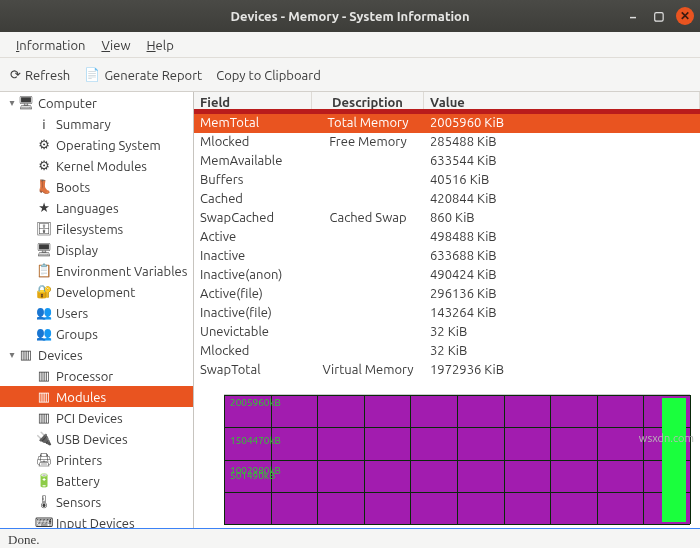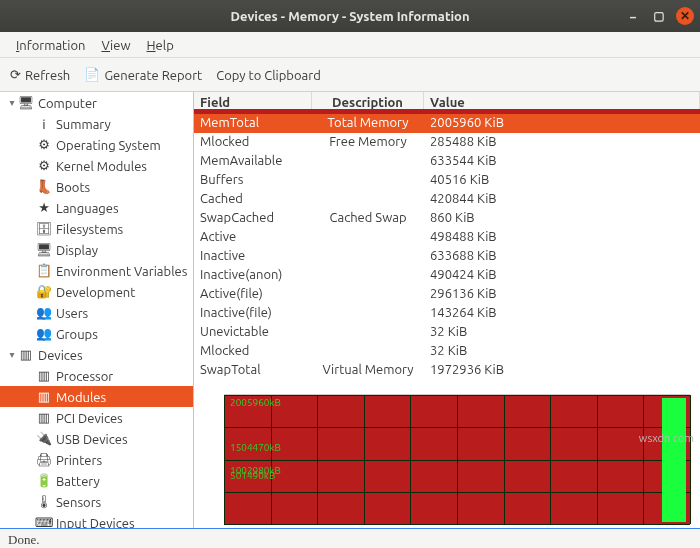--- a/index.html
+++ b/index.html
@@ -41,21 +41,21 @@
 .main { flex: 1; display: flex; flex-direction: column; background: #fff; }
 .table { flex: 1; overflow: hidden; }
 .thead { display: flex; height: 22px; background: #f5f5f4; border-bottom: 5px solid #b91c1c; font-size: 13px; font-weight: bold; }
 .th { padding: 3px 6px; border-right: 1px solid #dedbd6; }
 .th1 { width: 118px; }
 .th2 { width: 112px; text-align: center; }
 .th3 { flex: 1; }
 .trow { display: flex; height: 19px; font-size: 13px; }
 .trow.sel { background: #e95420; color: #fff; }
 .td { padding: 1px 6px; overflow: hidden; white-space: nowrap; }
-.graph { height: 130px; margin: 3px 10px 4px 30px; background: #b91c1c; position: relative; border-top: 1px solid #ccc; }
+.graph { height: 130px; margin: 3px 10px 4px 30px; background: #a21caf; position: relative; border-top: 1px solid #ccc; }
 .gline { position: absolute; background: #0a2a0a; }
 .glabel { position: absolute; left: 6px; color: #2bd12b; font-size: 10px; }
 .gbar { position: absolute; right: 4px; bottom: 2px; width: 24px; background: #1aff3d; }
 .statusbar { height: 22px; border-top: 1px solid #3b82f6; padding: 3px 8px; font-size: 13px; color: #3c3c3c; background: #f5f5f4; display:flex; align-items:center;font-family:Liberation Serif, serif; }
 </style>
 </head>
 <body>
 
 <div class="titlebar">
   <span>Devices - Memory - System Information</span>
@@ -285,21 +285,21 @@
         <div class="gline" style="top: 0px; bottom: 0px; width: 1px; left: 20%;"></div>
         <div class="gline" style="top: 0px; bottom: 0px; width: 1px; left: 30%;"></div>
         <div class="gline" style="top: 0px; bottom: 0px; width: 1px; left: 40%;"></div>
         <div class="gline" style="top: 0px; bottom: 0px; width: 1px; left: 50%;"></div>
         <div class="gline" style="top: 0px; bottom: 0px; width: 1px; left: 60%;"></div>
         <div class="gline" style="top: 0px; bottom: 0px; width: 1px; left: 70%;"></div>
         <div class="gline" style="top: 0px; bottom: 0px; width: 1px; left: 80%;"></div>
         <div class="gline" style="top: 0px; bottom: 0px; width: 1px; left: 90%;"></div>
         <div class="gline" style="top: 0px; bottom: 0px; width: 1px; left: 100%;"></div>
         <div class="glabel" style="top: 2px;">2005960kB</div>
-        <div class="glabel" style="top: 47px;">1504470kB</div>
+        <div class="glabel" style="top: 40px;">1504470kB</div>
         <div class="glabel" style="top: 70px;">1002980kB</div>
         <div class="glabel" style="top: 75px;">501490kB</div>
         <div class="gbar" style="height: 124px;"></div>
       </div>
   </div>
 </div>
 
 <div class="statusbar">
   <span>Done.</span>
 </div>

